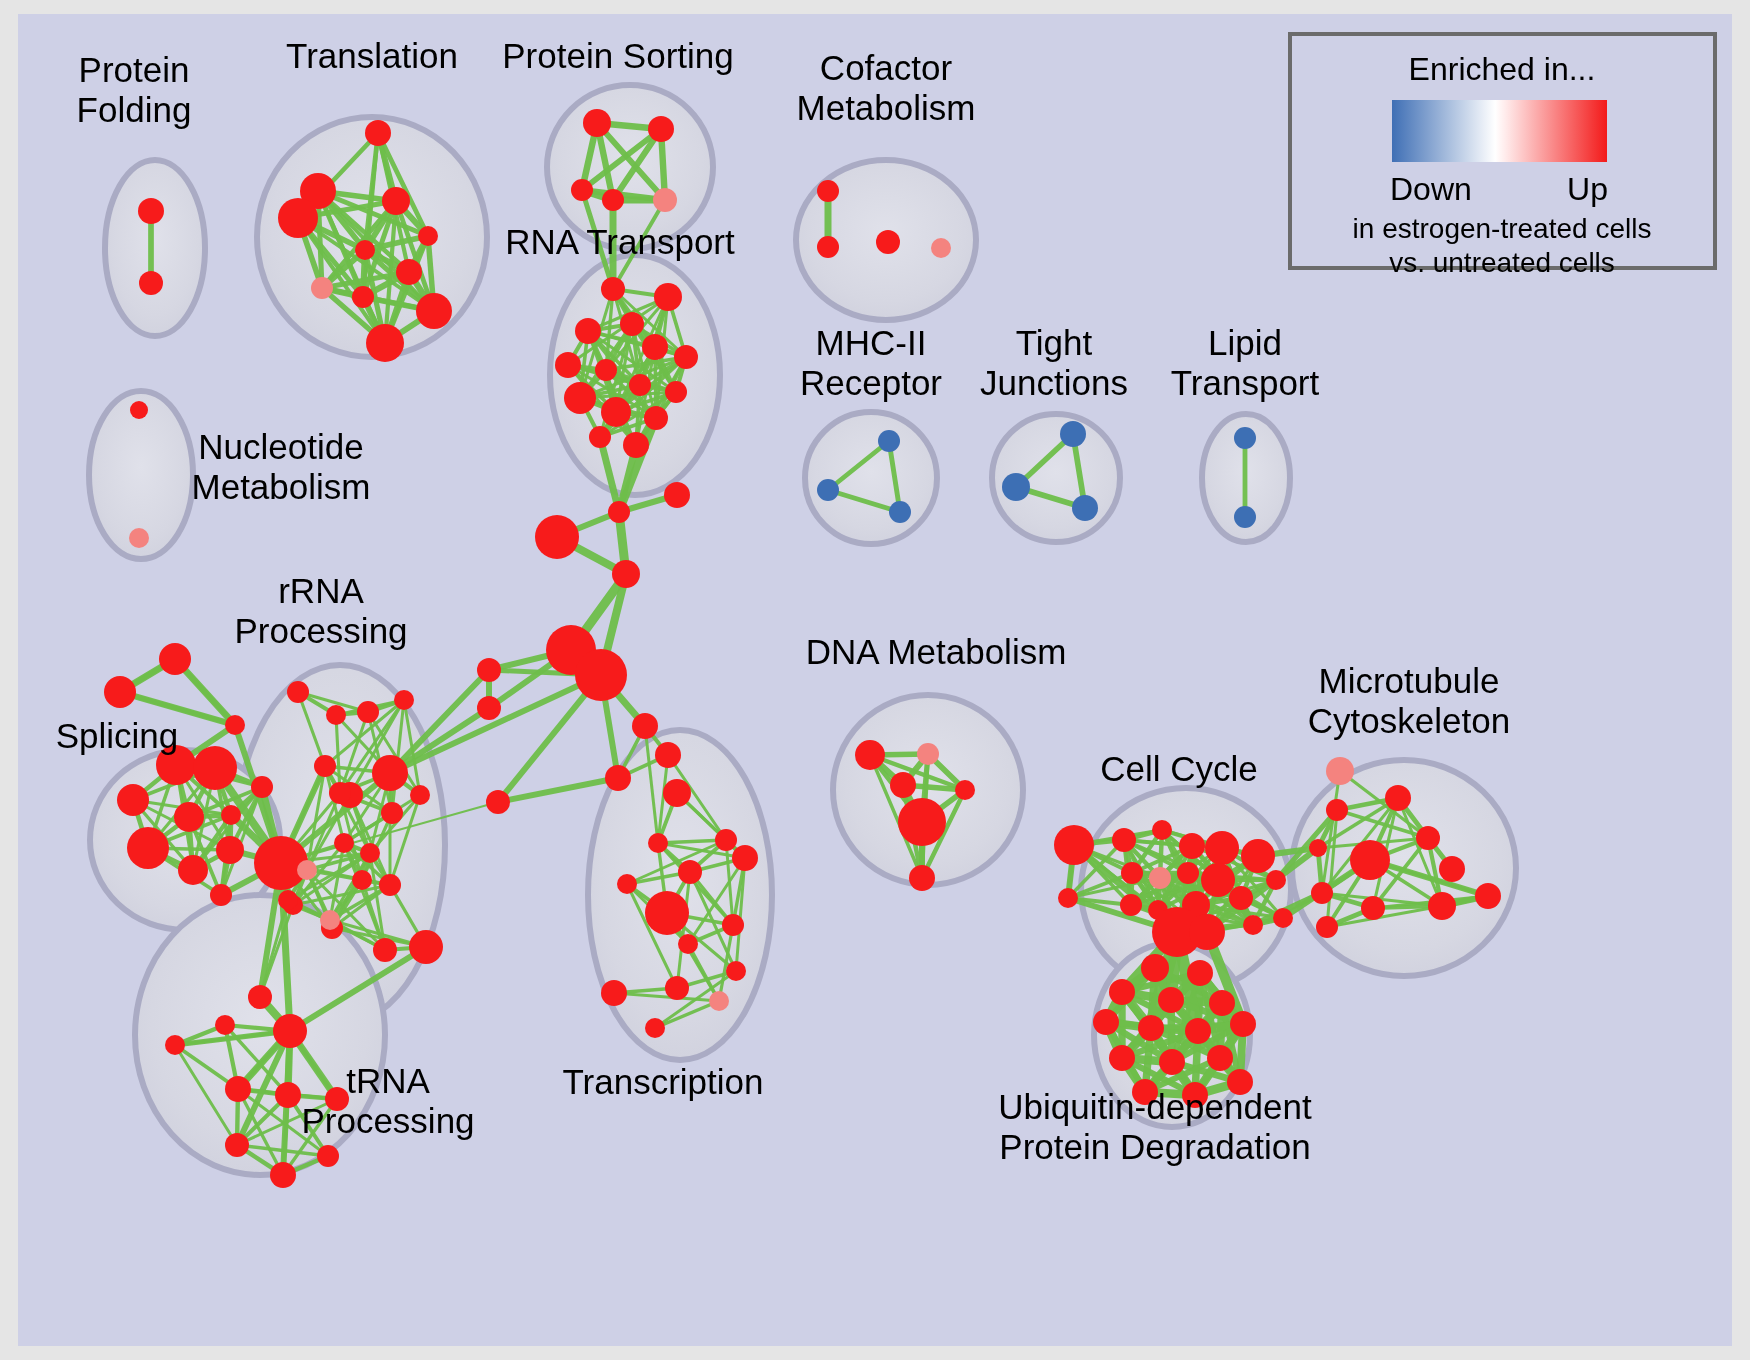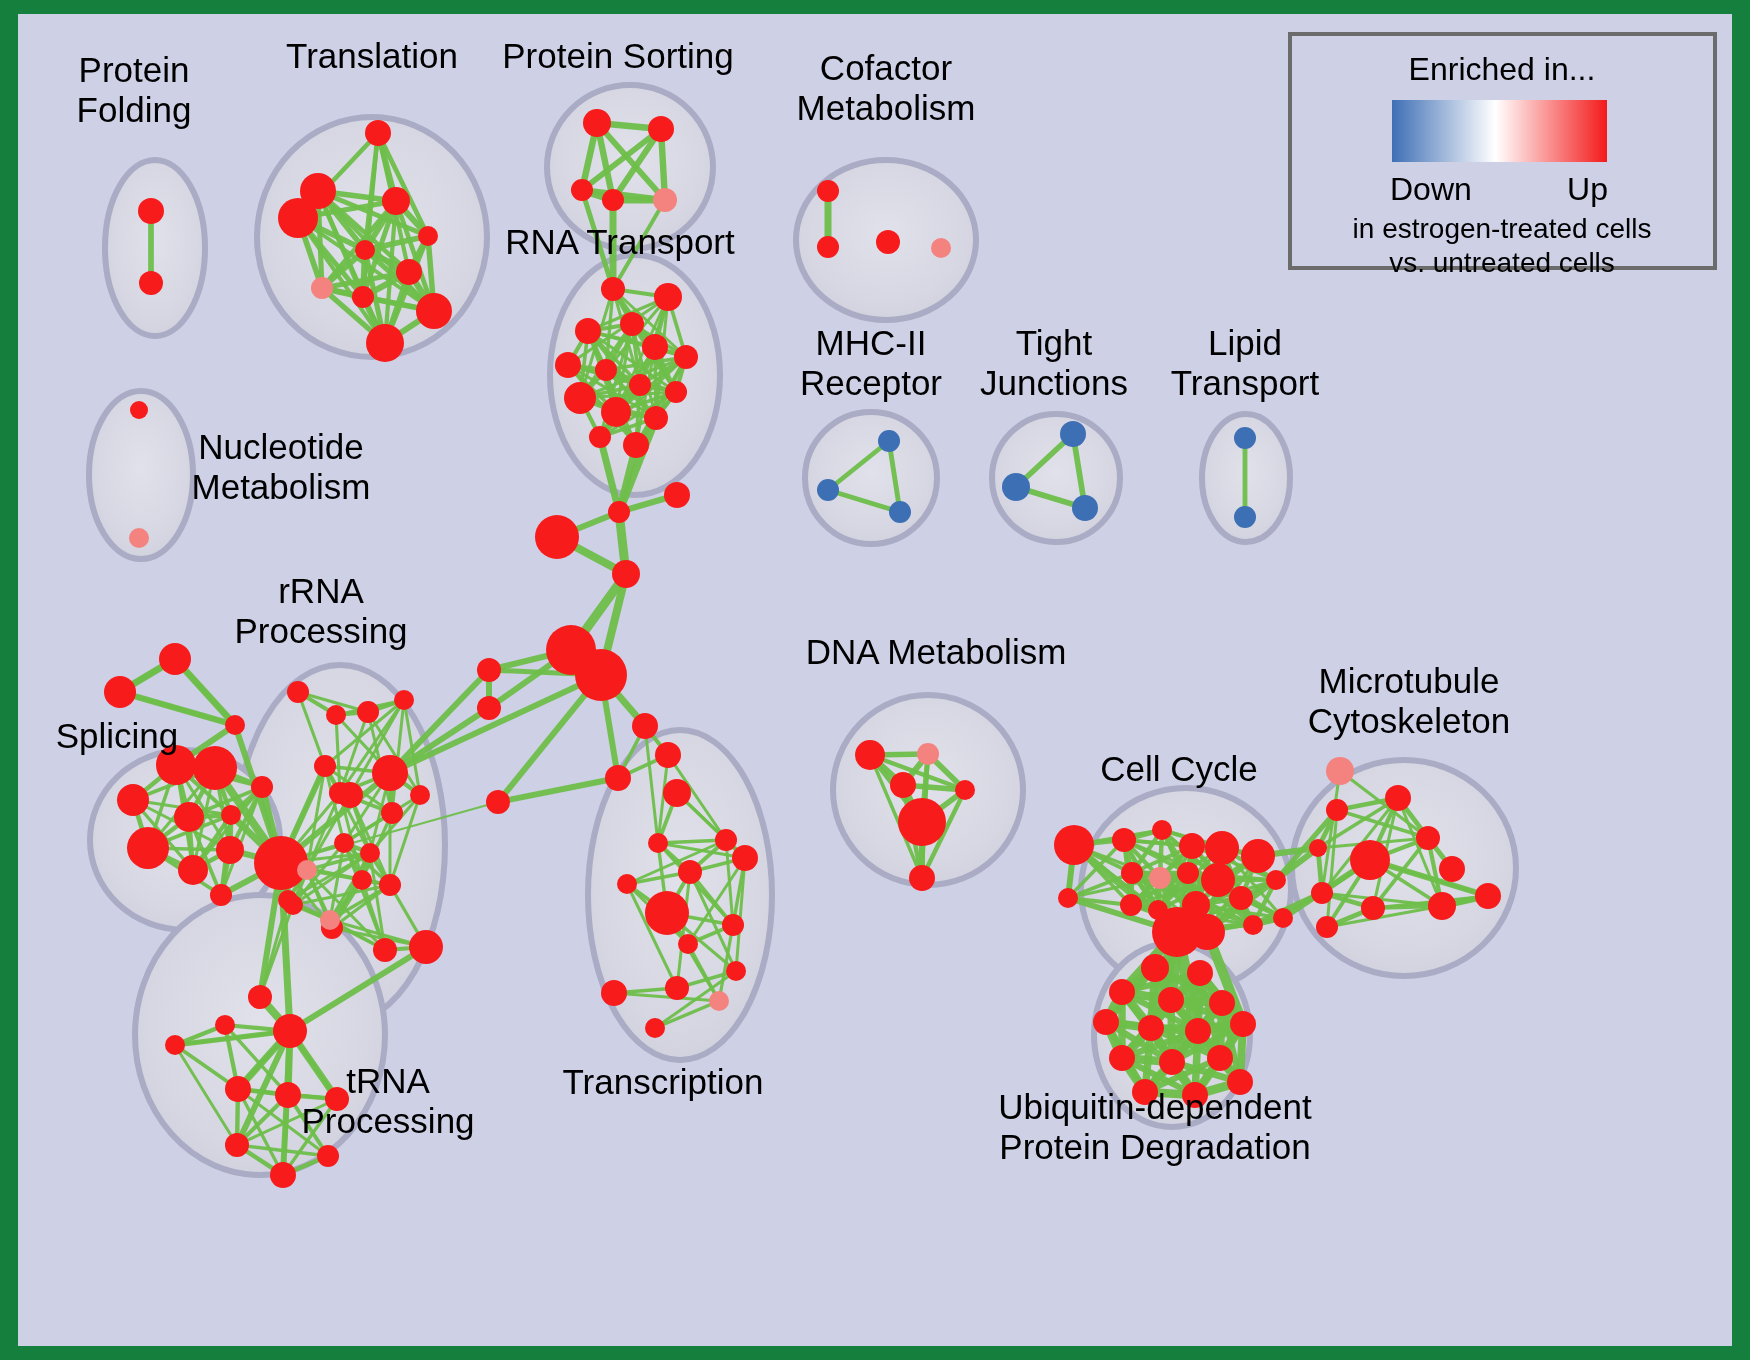--- a/index.html
+++ b/index.html
@@ -7,21 +7,21 @@
     padding: 0;
     background: #ffffff;
   }
   body {
     font-family: "Liberation Sans", sans-serif;
   }
   #stage {
     position: relative;
     width: 1750px;
     height: 1360px;
-    background: #15803d;
+    background: #e5e5e5;
     overflow: hidden;
   }
   #canvas {
     position: absolute;
     left: 0; top: 0;
     width: 1750px;
     height: 1360px;
     display: block;
   }
   .cluster-label {

